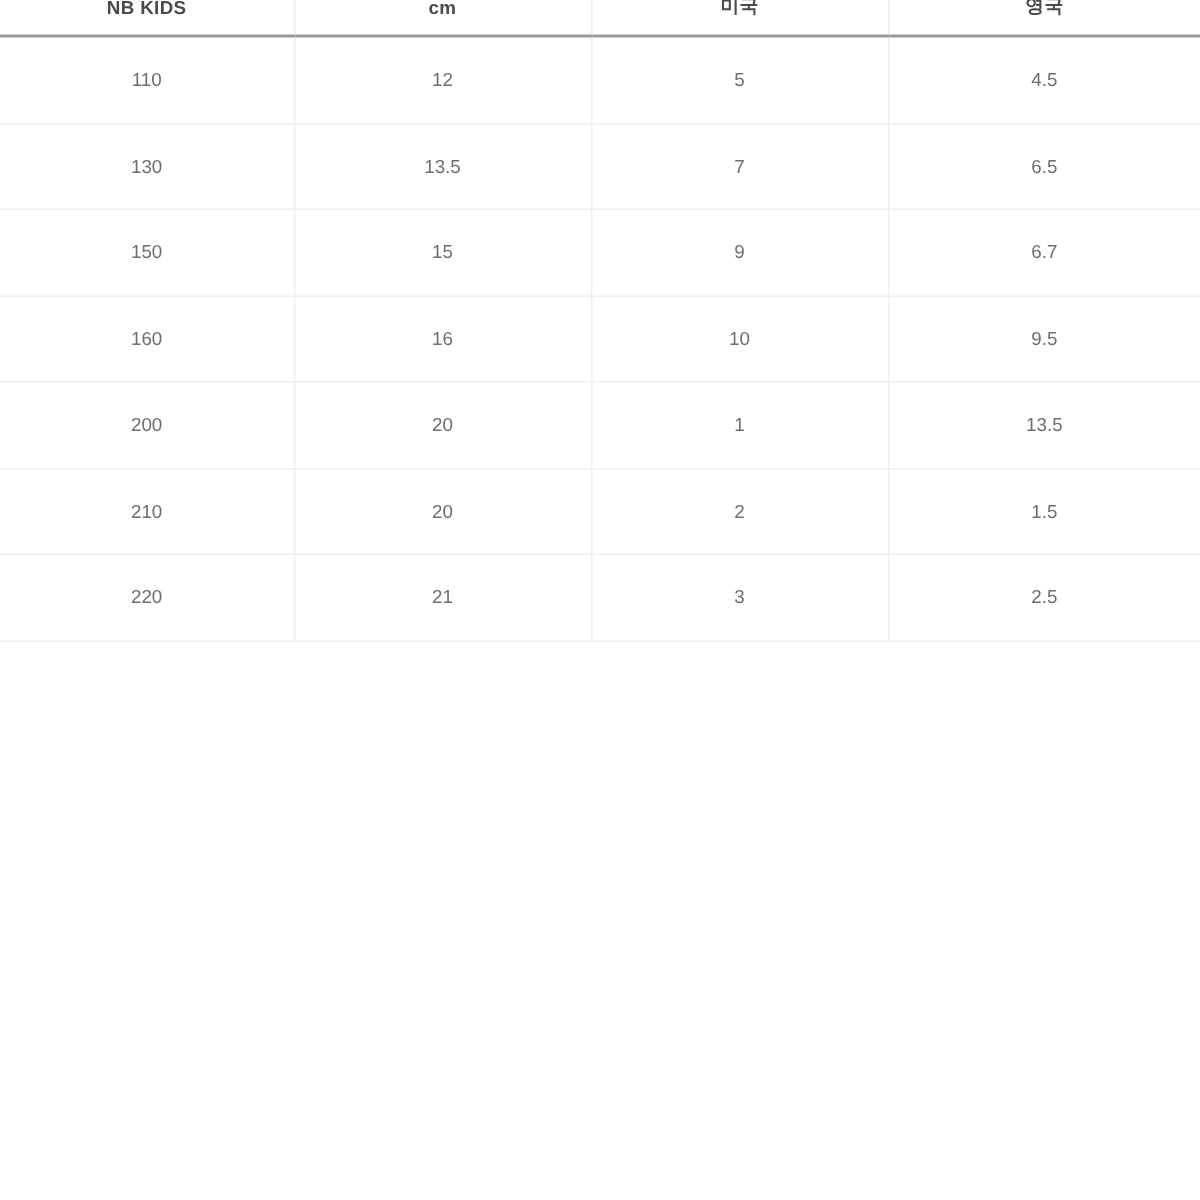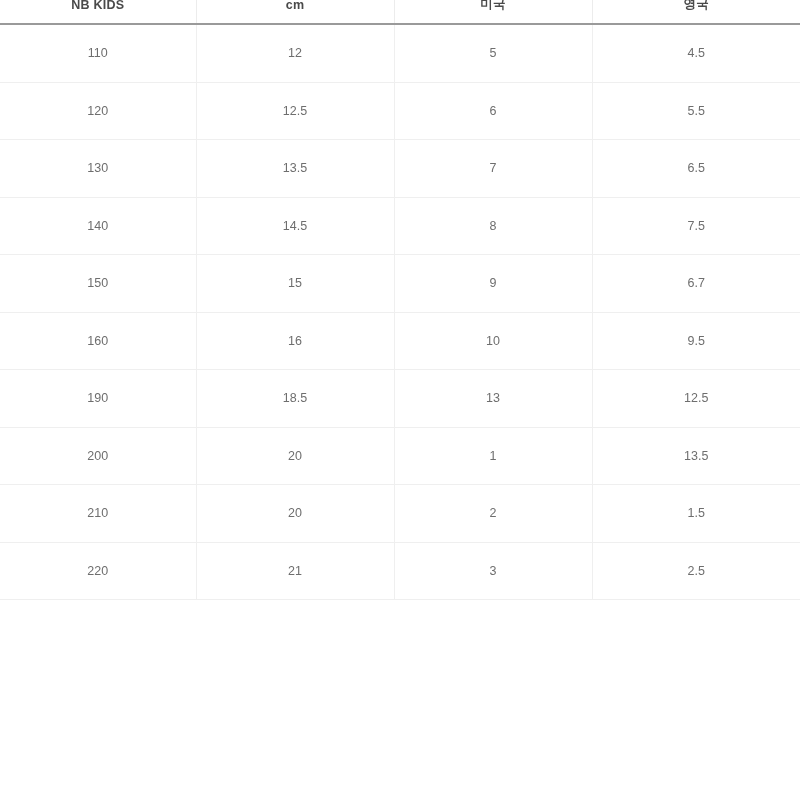--- a/index.html
+++ b/index.html
@@ -111,54 +111,36 @@
         </tr>
       </thead>
       <tbody id="table-body">
           <tr>
             <td class="sep">110</td>
             <td class="sep">12</td>
             <td class="sep">5</td>
             <td>4.5</td>
           </tr>
           <tr>
-            <td class="sep">120</td>
-            <td class="sep">12.5</td>
-            <td class="sep">6</td>
-            <td>5.5</td>
-          </tr>
-          <tr>
             <td class="sep">130</td>
             <td class="sep">13.5</td>
             <td class="sep">7</td>
             <td>6.5</td>
-          </tr>
-          <tr>
-            <td class="sep">140</td>
-            <td class="sep">14.5</td>
-            <td class="sep">8</td>
-            <td>7.5</td>
           </tr>
           <tr>
             <td class="sep">150</td>
             <td class="sep">15</td>
             <td class="sep">9</td>
             <td>6.7</td>
           </tr>
           <tr>
             <td class="sep">160</td>
             <td class="sep">16</td>
             <td class="sep">10</td>
             <td>9.5</td>
-          </tr>
-          <tr>
-            <td class="sep">190</td>
-            <td class="sep">18.5</td>
-            <td class="sep">13</td>
-            <td>12.5</td>
           </tr>
           <tr>
             <td class="sep">200</td>
             <td class="sep">20</td>
             <td class="sep">1</td>
             <td>13.5</td>
           </tr>
           <tr>
             <td class="sep">210</td>
             <td class="sep">20</td>

